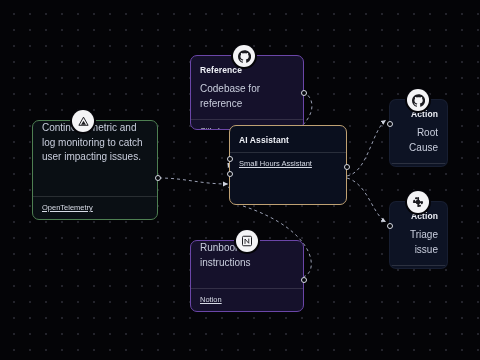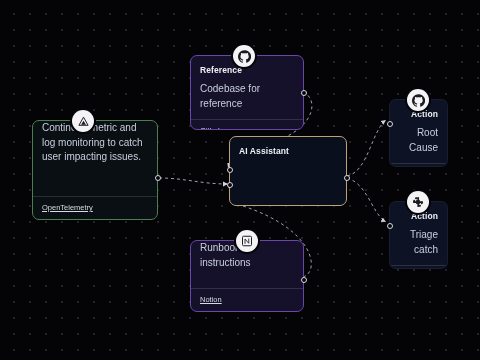--- a/index.html
+++ b/index.html
@@ -144,26 +144,27 @@
         <path d="M8 17 L8 8 L15.5 16.5 L15.5 8" fill="none" stroke="#1b1b20" stroke-width="1.7" stroke-linecap="round" stroke-linejoin="round"></path>
       </svg>
     </div>
     <div class="port right" style="top:36px;"></div>
     <div class="node-inner">
       <div class="n-desc">Runbook for instructions</div>
       <div class="n-foot">Notion</div>
     </div>
   </div>
 
-  <div class="node v-gold" style="left:229px; top:136px; width:118px; height:70px;">
+  <div class="node v-gold" style="left:229px; top:125px; width:118px; height:80px;">
     <div class="port left" style="top:30px;"></div>
     <div class="port left" style="top:45px;"></div>
     <div class="port right" style="top:38px;"></div>
     <div class="node-inner">
       <div class="n-title">AI Assistant</div>
+      <div class="n-foot">Small Hours Assistant</div>
     </div>
   </div>
 
   <div class="node v-plain" style="left:389px; top:99px; width:59px; height:68px;">
     <div class="badge" style="left:28px;">
       <svg width="13" height="13" viewBox="0 0 16 16">
         <path fill="#1b1b20" d="M8 0.2C3.6 0.2 0 3.8 0 8.2c0 3.5 2.3 6.5 5.5 7.6.4.1.5-.2.5-.4v-1.4c-2.2.5-2.7-1-2.7-1-.4-.9-.9-1.2-.9-1.2-.7-.5.1-.5.1-.5.8.1 1.2.8 1.2.8.7 1.2 1.9.9 2.4.7.1-.5.3-.9.5-1.1-1.8-.2-3.6-.9-3.6-3.9 0-.9.3-1.6.8-2.1-.1-.2-.4-1 .1-2.1 0 0 .7-.2 2.2.8.6-.2 1.3-.3 2-.3s1.4.1 2 .3c1.5-1 2.2-.8 2.2-.8.4 1.1.2 1.9.1 2.1.5.6.8 1.3.8 2.1 0 3-1.8 3.7-3.6 3.9.3.2.5.7.5 1.5v2.2c0 .2.1.5.6.4 3.2-1.1 5.5-4.1 5.5-7.6 0-4.4-3.6-8-8-8z"></path>
       </svg>
     </div>
     <div class="port left" style="top:21px;"></div>
@@ -181,18 +182,18 @@
         <rect x="8" y="8" width="8" height="8" rx="1.6" fill="#1b1b20"></rect>
         <rect x="10.7" y="1.8" width="3.4" height="8" rx="1.7" fill="#1b1b20"></rect>
         <rect x="10.7" y="14.2" width="3.4" height="8" rx="1.7" fill="#1b1b20"></rect>
         <rect x="1.8" y="10.4" width="8" height="3.4" rx="1.7" fill="#1b1b20"></rect>
         <rect x="14.2" y="10.4" width="8" height="3.4" rx="1.7" fill="#1b1b20"></rect>
       </svg>
     </div>
     <div class="port left" style="top:21px;"></div>
     <div class="node-inner">
       <div class="n-title">Action</div>
-      <div class="n-desc">Triage catch</div>
+      <div class="n-desc">Triage issue</div>
       <div class="n-foot">Slack</div>
     </div>
   </div>
 
 </div>
 
 </body></html>

